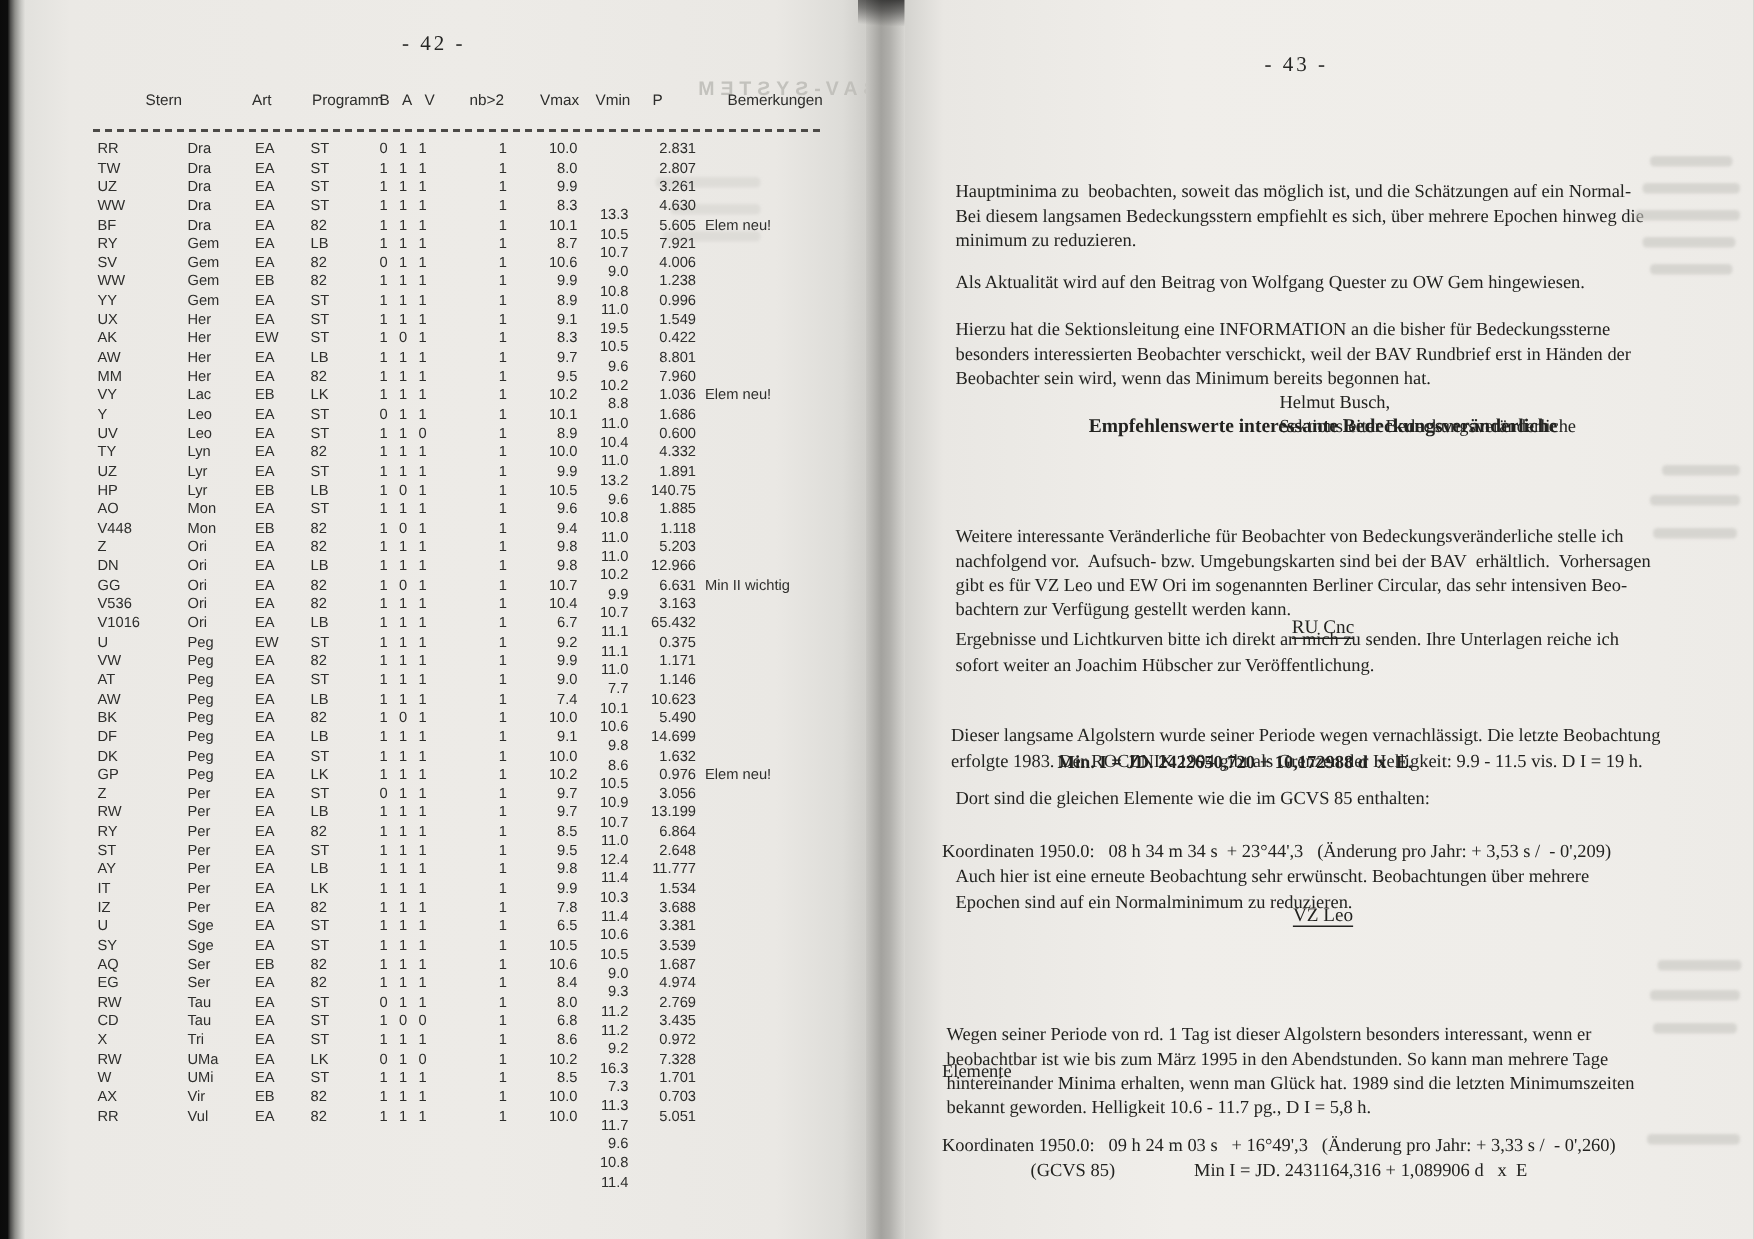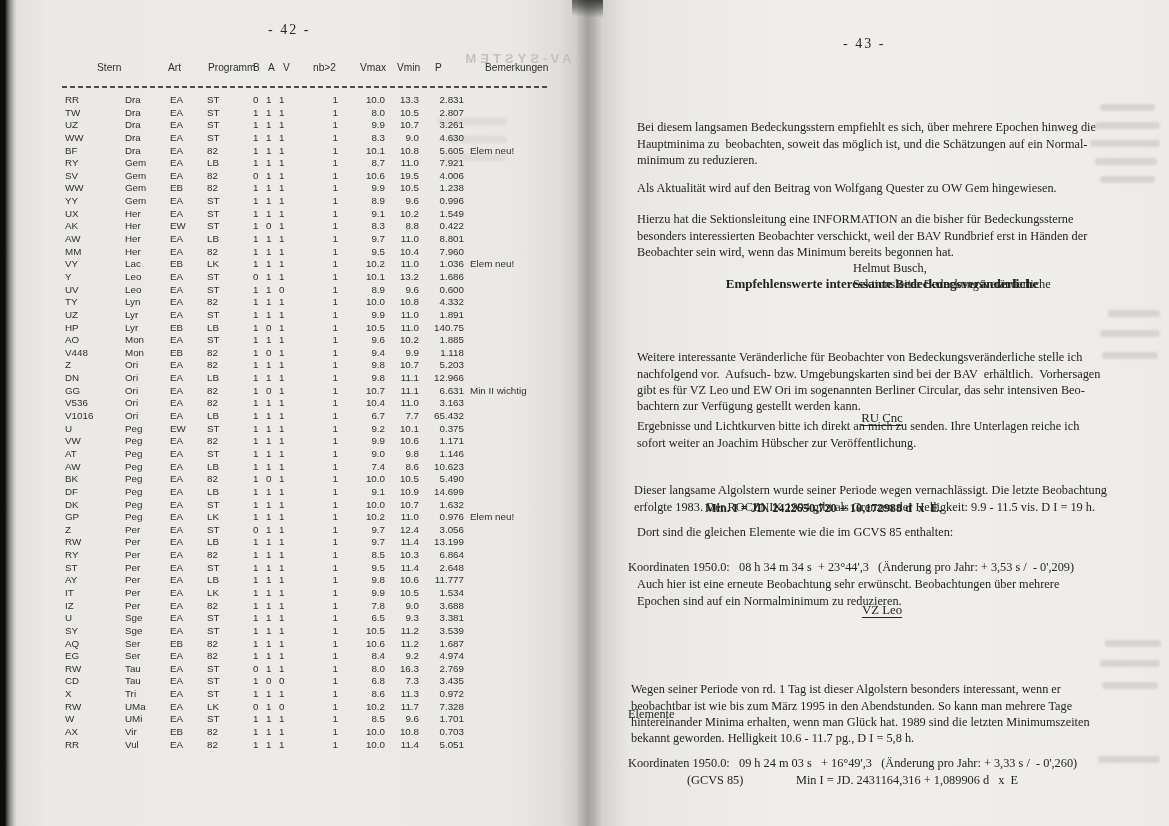--- a/index.html
+++ b/index.html
@@ -40,21 +40,21 @@
 
   .tbody{position:absolute;left:48px;top:94px;width:505px;
         font-family:"Liberation Sans",sans-serif;font-size:9.8px;color:#2e2e2c;}
   .trow{display:flex;height:12.65px;line-height:12.65px;white-space:pre;}
   .c-star{width:58px;} .c-const{width:44px;padding-left:2px;box-sizing:border-box;}
   .c-art{width:37px;padding-left:3px;box-sizing:border-box;}
   .c-prog{width:49px;padding-left:3px;box-sizing:border-box;}
   .c-b,.c-a,.c-v{width:13px;}
   .c-nb{width:46px;text-align:right;}
   .c-vmax{width:47px;text-align:right;}
-  .c-vmin{width:34px;text-align:right;}
+  .c-vmin{width:34px;text-align:right;margin-top:44px;}
   .c-p{width:45px;text-align:right;}
   .c-rem{padding-left:6px;}
 
   
   .page-right{color:#232320;}
   .rp{position:absolute;white-space:pre;font-size:12.3px;line-height:16.4px;}
   .para div{white-space:pre;}
   .b-p1{left:34px;top:70px;}
   .b-p2{left:34px;top:131px;}
   .b-p3{left:34px;top:162px;}
@@ -901,21 +901,21 @@
 
   <div class="seam"></div>
   <div class="seam-top"></div>
 
   <div class="page page-right">
 
     <div class="pagenum pagenum-43">- 43 -</div>
 
     <div class="rp para b-p1">
       
-    <div>Bei diesem langsamen Bedeckungsstern empfiehlt es sich, über mehrere Epochen hinweg die</div><div>Hauptminima zu  beobachten, soweit das möglich ist, und die Schätzungen auf ein Normal-</div><div>minimum zu reduzieren.</div></div>
+    <div>Hauptminima zu  beobachten, soweit das möglich ist, und die Schätzungen auf ein Normal-</div><div>Bei diesem langsamen Bedeckungsstern empfiehlt es sich, über mehrere Epochen hinweg die</div><div>minimum zu reduzieren.</div></div>
 
     <div class="rp para b-p2">
       
     <div>Als Aktualität wird auf den Beitrag von Wolfgang Quester zu OW Gem hingewiesen.</div></div>
 
     <div class="rp para b-p3">
       
     <div>Hierzu hat die Sektionsleitung eine INFORMATION an die bisher für Bedeckungssterne</div><div>besonders interessierten Beobachter verschickt, weil der BAV Rundbrief erst in Händen der</div><div>Beobachter sein wird, wenn das Minimum bereits begonnen hat.</div></div>
 
     <div class="rp para b-sign">

